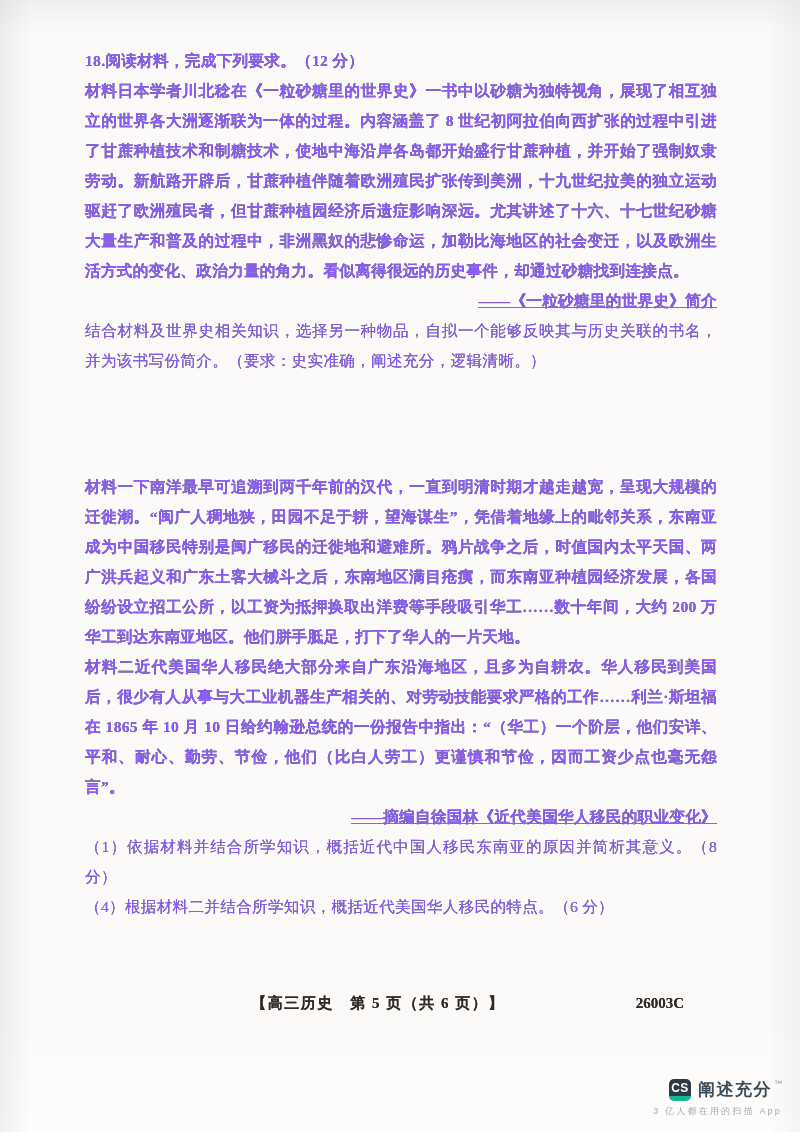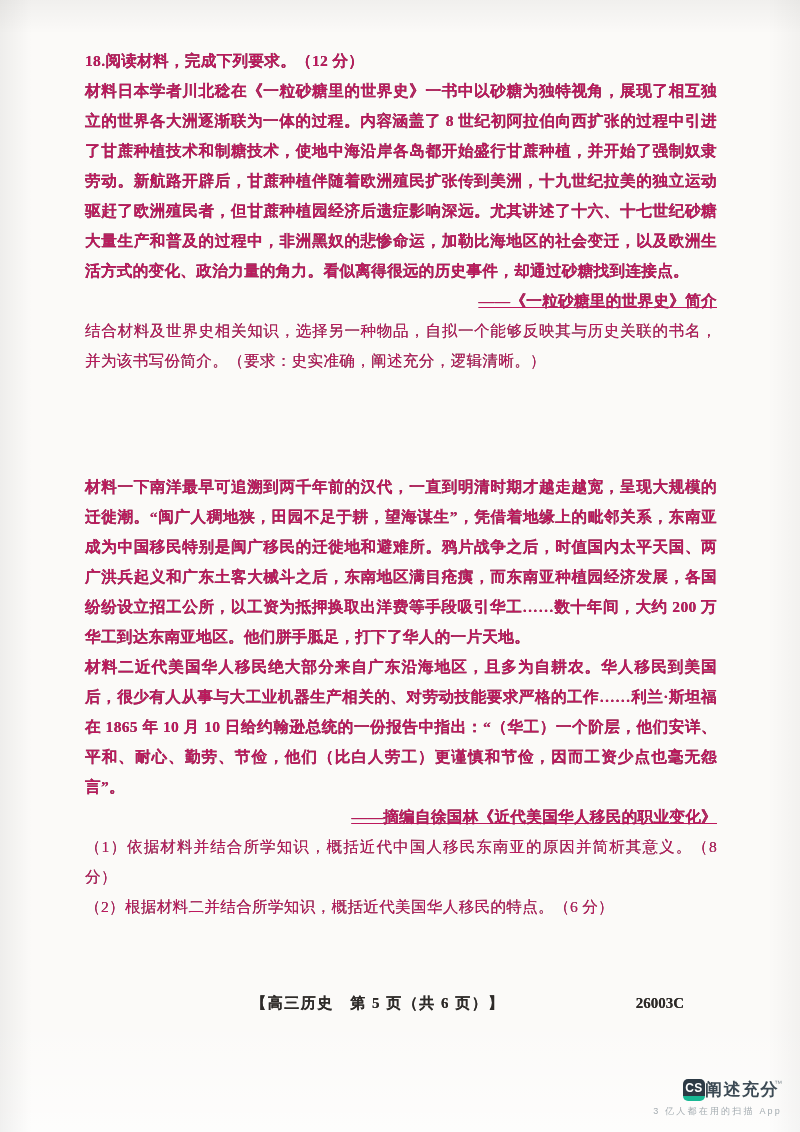--- a/index.html
+++ b/index.html
@@ -21,21 +21,21 @@
       linear-gradient(180deg, rgba(0,0,0,0.045) 0%, rgba(0,0,0,0) 3%, rgba(0,0,0,0) 90%, rgba(255,255,255,0.6) 100%);
     pointer-events: none;
   }
   .content {
     position: absolute;
     left: 85px;
     top: 46px;
     width: 632px;
     font-size: 15.6px;
     line-height: 30px;
-    color: #be185d;
+    color: #8b5cf6;
     text-align: justify;
     letter-spacing: 0.3px;
     text-shadow: 0 0 0.6px rgba(50,46,44,0.85);
     filter: blur(0.25px);
   }
   .content p { margin: 0; }
   .qline { font-weight: 600; }
   .material { font-weight: 600; }
   .mat-label { font-weight: 700; }
   .attribution { text-align: right; font-weight: 600; text-decoration: underline; }
@@ -68,20 +68,21 @@
   .watermark {
     position: absolute;
     right: 18px;
     bottom: 14px;
     font-family: "Liberation Sans", "DejaVu Sans", sans-serif;
   }
   .wm-row {
     display: flex;
     align-items: center;
     justify-content: flex-end;
+    gap: 7px;
   }
   .wm-logo {
     width: 22px; height: 22px;
     border-radius: 5px;
     background: linear-gradient(180deg, #2c3a45 0%, #2c3a45 76%, #19b894 76%, #19b894 100%);
     display: flex;
     align-items: center;
     justify-content: center;
     padding-bottom: 0;
     box-sizing: border-box;
@@ -128,21 +129,21 @@
       <p class="material"><span class="mat-label">材料</span><span>日本学者川北稔在《一粒砂糖里的世界史》一书中以砂糖为独特视角，展现了相互独立的世界各大洲逐渐联为一体的过程。内容涵盖了 8 世纪初阿拉伯向西扩张的过程中引进了甘蔗种植技术和制糖技术，使地中海沿岸各岛都开始盛行甘蔗种植，并开始了强制奴隶劳动。新航路开辟后，甘蔗种植伴随着欧洲殖民扩张传到美洲，十九世纪拉美的独立运动驱赶了欧洲殖民者，但甘蔗种植园经济后遗症影响深远。尤其讲述了十六、十七世纪砂糖大量生产和普及的过程中，非洲黑奴的悲惨命运，加勒比海地区的社会变迁，以及欧洲生活方式的变化、政治力量的角力。看似离得很远的历史事件，却通过砂糖找到连接点。</span></p>
       <p class="attribution">——《一粒砂糖里的世界史》简介</p>
       <p class="task">结合材料及世界史相关知识，选择另一种物品，自拟一个能够反映其与历史关联的书名，并为该书写份简介。（要求：史实准确，阐述充分，逻辑清晰。）</p>
     </section>
 
     <section class="q19">
       <p class="material"><span class="mat-label">材料一</span><span>下南洋最早可追溯到两千年前的汉代，一直到明清时期才越走越宽，呈现大规模的迁徙潮。“闽广人稠地狭，田园不足于耕，望海谋生”，凭借着地缘上的毗邻关系，东南亚成为中国移民特别是闽广移民的迁徙地和避难所。鸦片战争之后，时值国内太平天国、两广洪兵起义和广东土客大械斗之后，东南地区满目疮痍，而东南亚种植园经济发展，各国纷纷设立招工公所，以工资为抵押换取出洋费等手段吸引华工……数十年间，大约 200 万华工到达东南亚地区。他们胼手胝足，打下了华人的一片天地。</span></p>
       <p class="material"><span class="mat-label">材料二</span><span>近代美国华人移民绝大部分来自广东沿海地区，且多为自耕农。华人移民到美国后，很少有人从事与大工业机器生产相关的、对劳动技能要求严格的工作……利兰·斯坦福在 1865 年 10 月 10 日给约翰逊总统的一份报告中指出：“（华工）一个阶层，他们安详、平和、耐心、勤劳、节俭，他们（比白人劳工）更谨慎和节俭，因而工资少点也毫无怨言”。</span></p>
       <p class="attribution">——摘编自徐国林《近代美国华人移民的职业变化》</p>
       <p class="sub">（1）依据材料并结合所学知识，概括近代中国人移民东南亚的原因并简析其意义。（8 分）</p>
-      <p class="sub">（2）根据材料二并结合所学知识，概括近代美国华人移民的特点。（6 分）</p>
+      <p class="sub">（4）根据材料二并结合所学知识，概括近代美国华人移民的特点。（6 分）</p>
     </section>
 
   </main>
 
   <footer class="footer">
     <span class="footer-center">【高三历史　第 5 页（共 6 页）】</span>
     <span class="footer-code">26003C</span>
   </footer>
 
   <div class="watermark">

